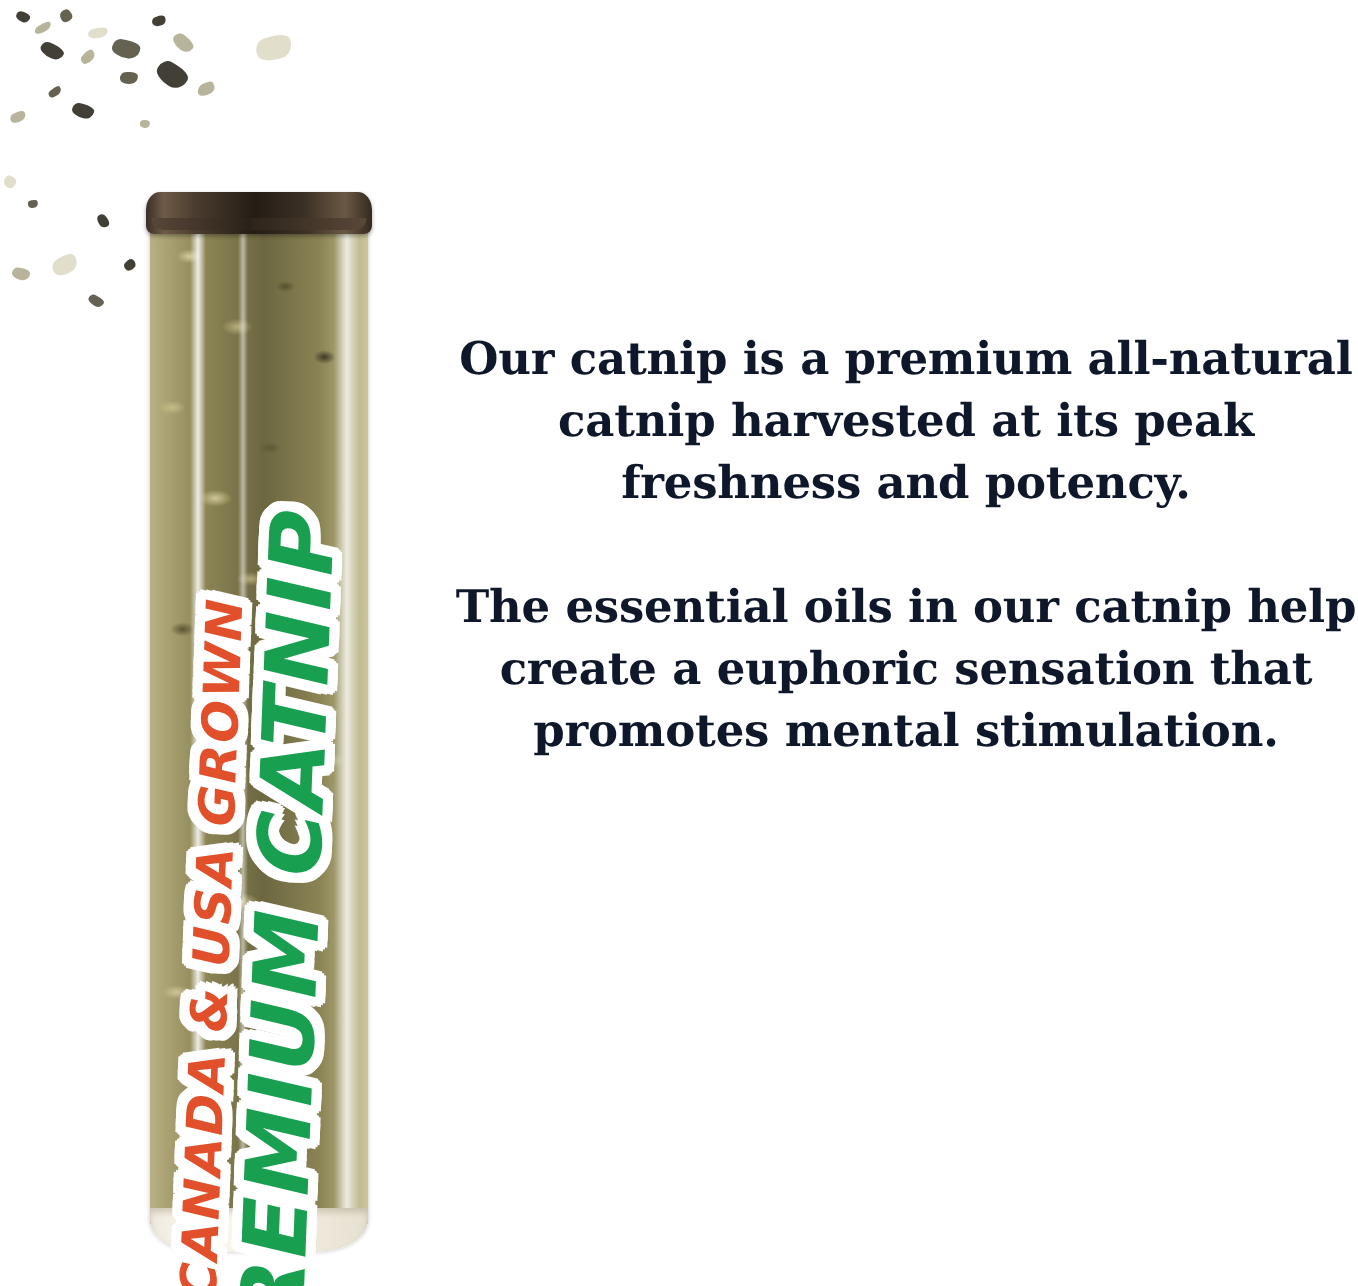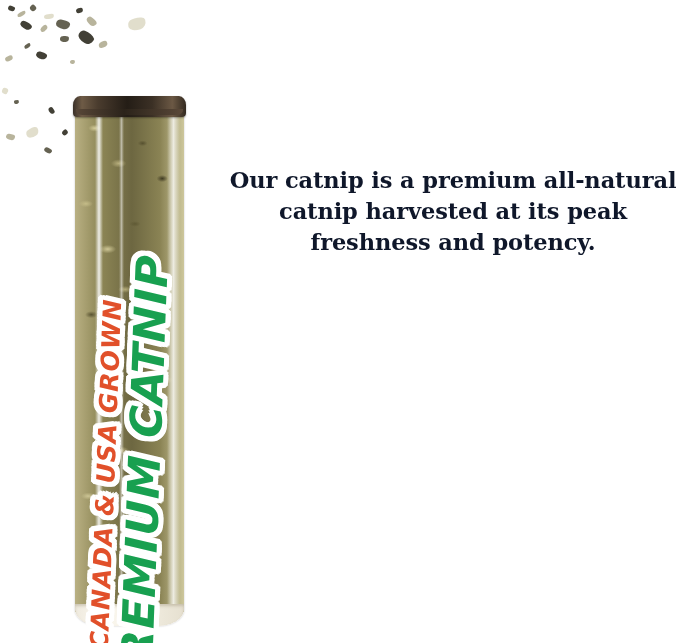--- a/index.html
+++ b/index.html
@@ -241,13 +241,14 @@
     <div class="label-text-wrap">
       <div class="label-line origin">CANADA &amp; USA GROWN</div>
       <div class="label-line product">PREMIUM CATNIP</div>
     </div>
   </div>
 
 </div>
 
 <div id="copy-block">
   <p class="copy-paragraph">Our catnip is a premium all-natural catnip harvested at its peak freshness and potency.</p>
+  <p class="copy-paragraph">The essential oils in our catnip help create a euphoric sensation that promotes mental stimulation.</p>
 </div>
 
 </body></html>

